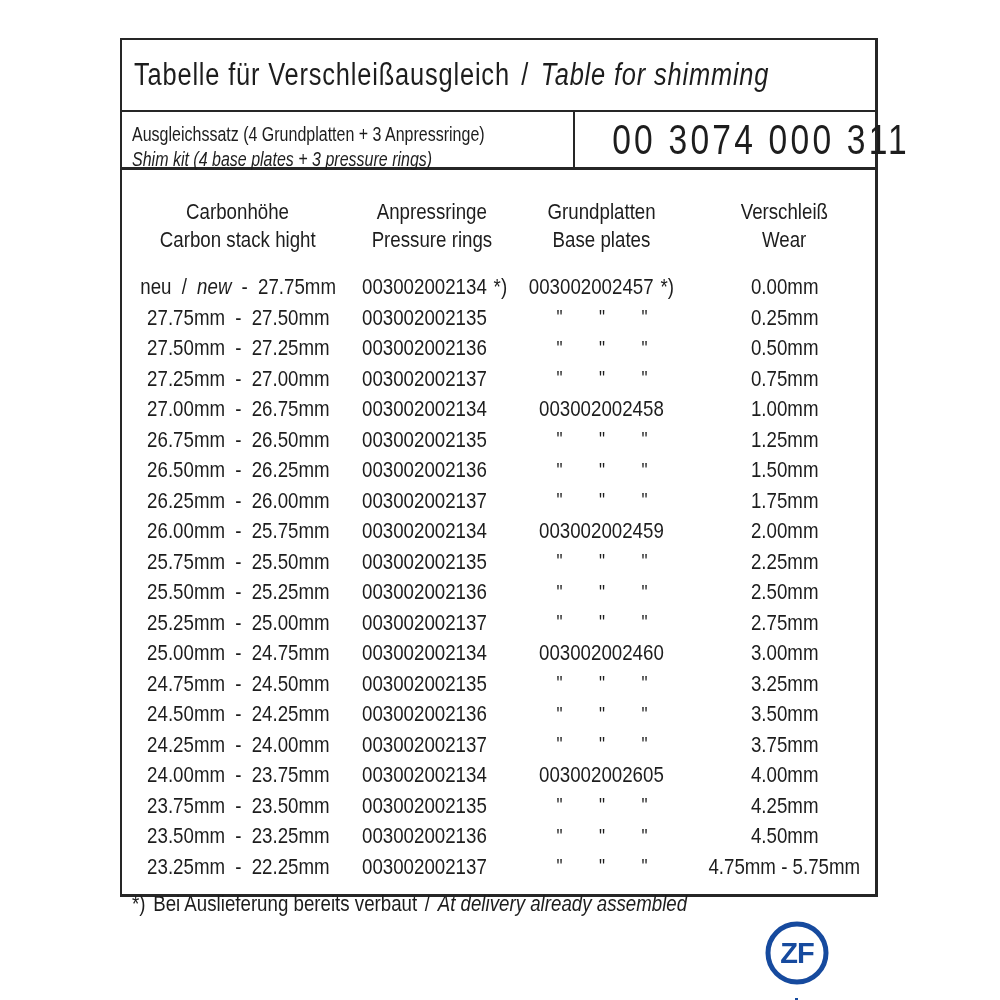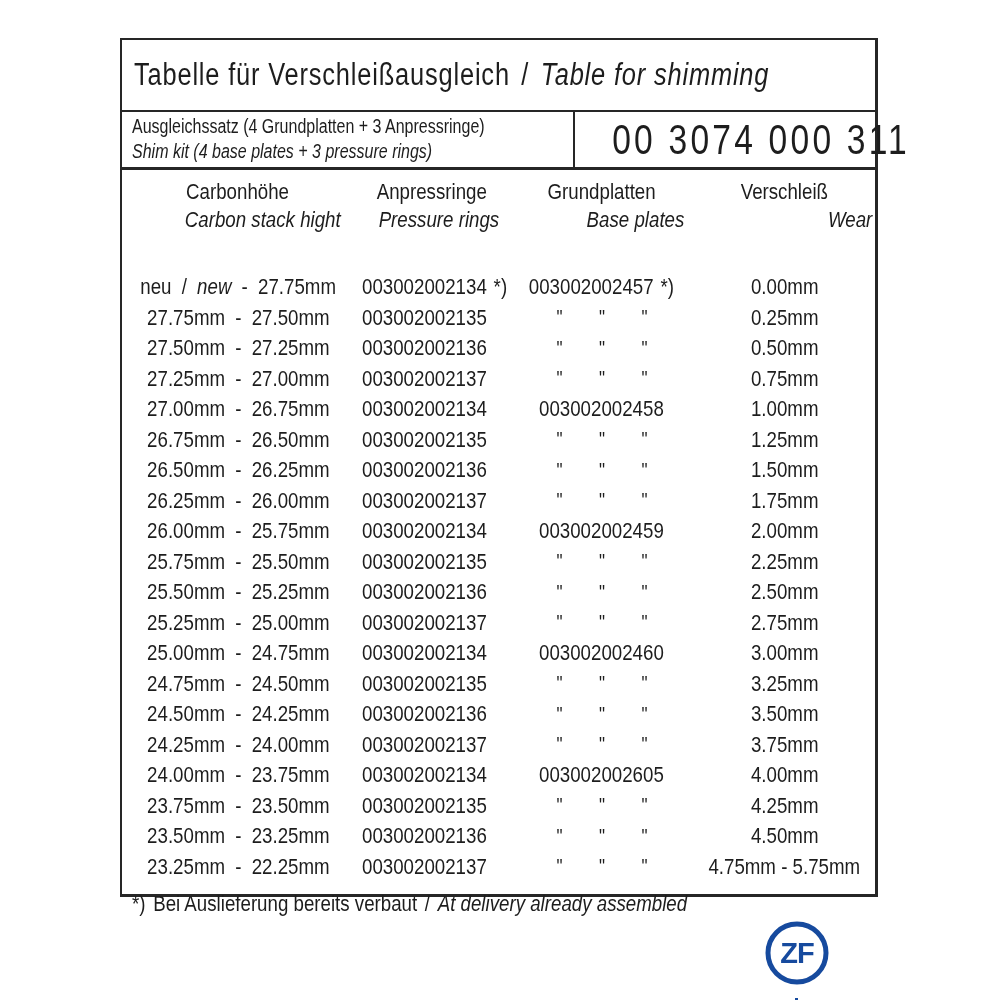--- a/index.html
+++ b/index.html
@@ -13,33 +13,33 @@
     box-sizing:border-box;background:#fff;
   }
   
   .title-row{height:72px;border-bottom:2px solid #262626;display:flex;align-items:center;
     padding-left:12px;box-sizing:border-box;}
   .tscale{display:inline-flex;gap:14px;transform:scaleX(.82);transform-origin:left center;
     font-size:31px;white-space:pre;letter-spacing:1px;}
   .title-en{font-style:italic;}
   
   .kit-row{height:58px;border-bottom:3px solid #262626;display:flex;box-sizing:border-box;}
-  .kit-left{flex:0 0 393px;padding:2px 0 0 10px;box-sizing:border-box;}
+  .kit-left{flex:0 0 393px;padding:10px 0 0 10px;box-sizing:border-box;}
   .kx{display:block;transform:scaleX(.80);transform-origin:left top;font-size:20px;
     line-height:25px;white-space:nowrap;}
   .kit-en{font-style:italic;}
   .kit-right{flex:1;border-left:2px solid #262626;display:flex;align-items:center;
     justify-content:center;box-sizing:border-box;}
   .pn{transform:scaleX(.80);font-size:42px;letter-spacing:4px;white-space:nowrap;}
   
   .thead{height:86px;display:grid;grid-template-columns:232px 156px 183px 183px;
-    padding-top:8px;box-sizing:border-box;}
+    padding-top:28px;box-sizing:border-box;}
   .hcell{text-align:center;}
   .hline{font-size:22px;line-height:28px;}
-  .hline.en{font-style:italic;text-align:right;}
+  .hline.en{}
   .hx{display:inline-block;transform:scaleX(.85);white-space:nowrap;}
   
   .tbody{height:610px;margin-top:16px;}
   .trow{display:grid;grid-template-columns:232px 156px 183px 183px;height:30.5px;}
   .cell{display:flex;align-items:center;justify-content:center;}
   .cell.c2{justify-content:flex-start;padding-left:8px;}
   .cx{display:inline-flex;align-items:center;transform:scaleX(.85);transform-origin:center;
     white-space:pre;font-size:22px;}
   .c2 .cx{transform-origin:left center;}
   .c1 .cx{gap:12px;}

